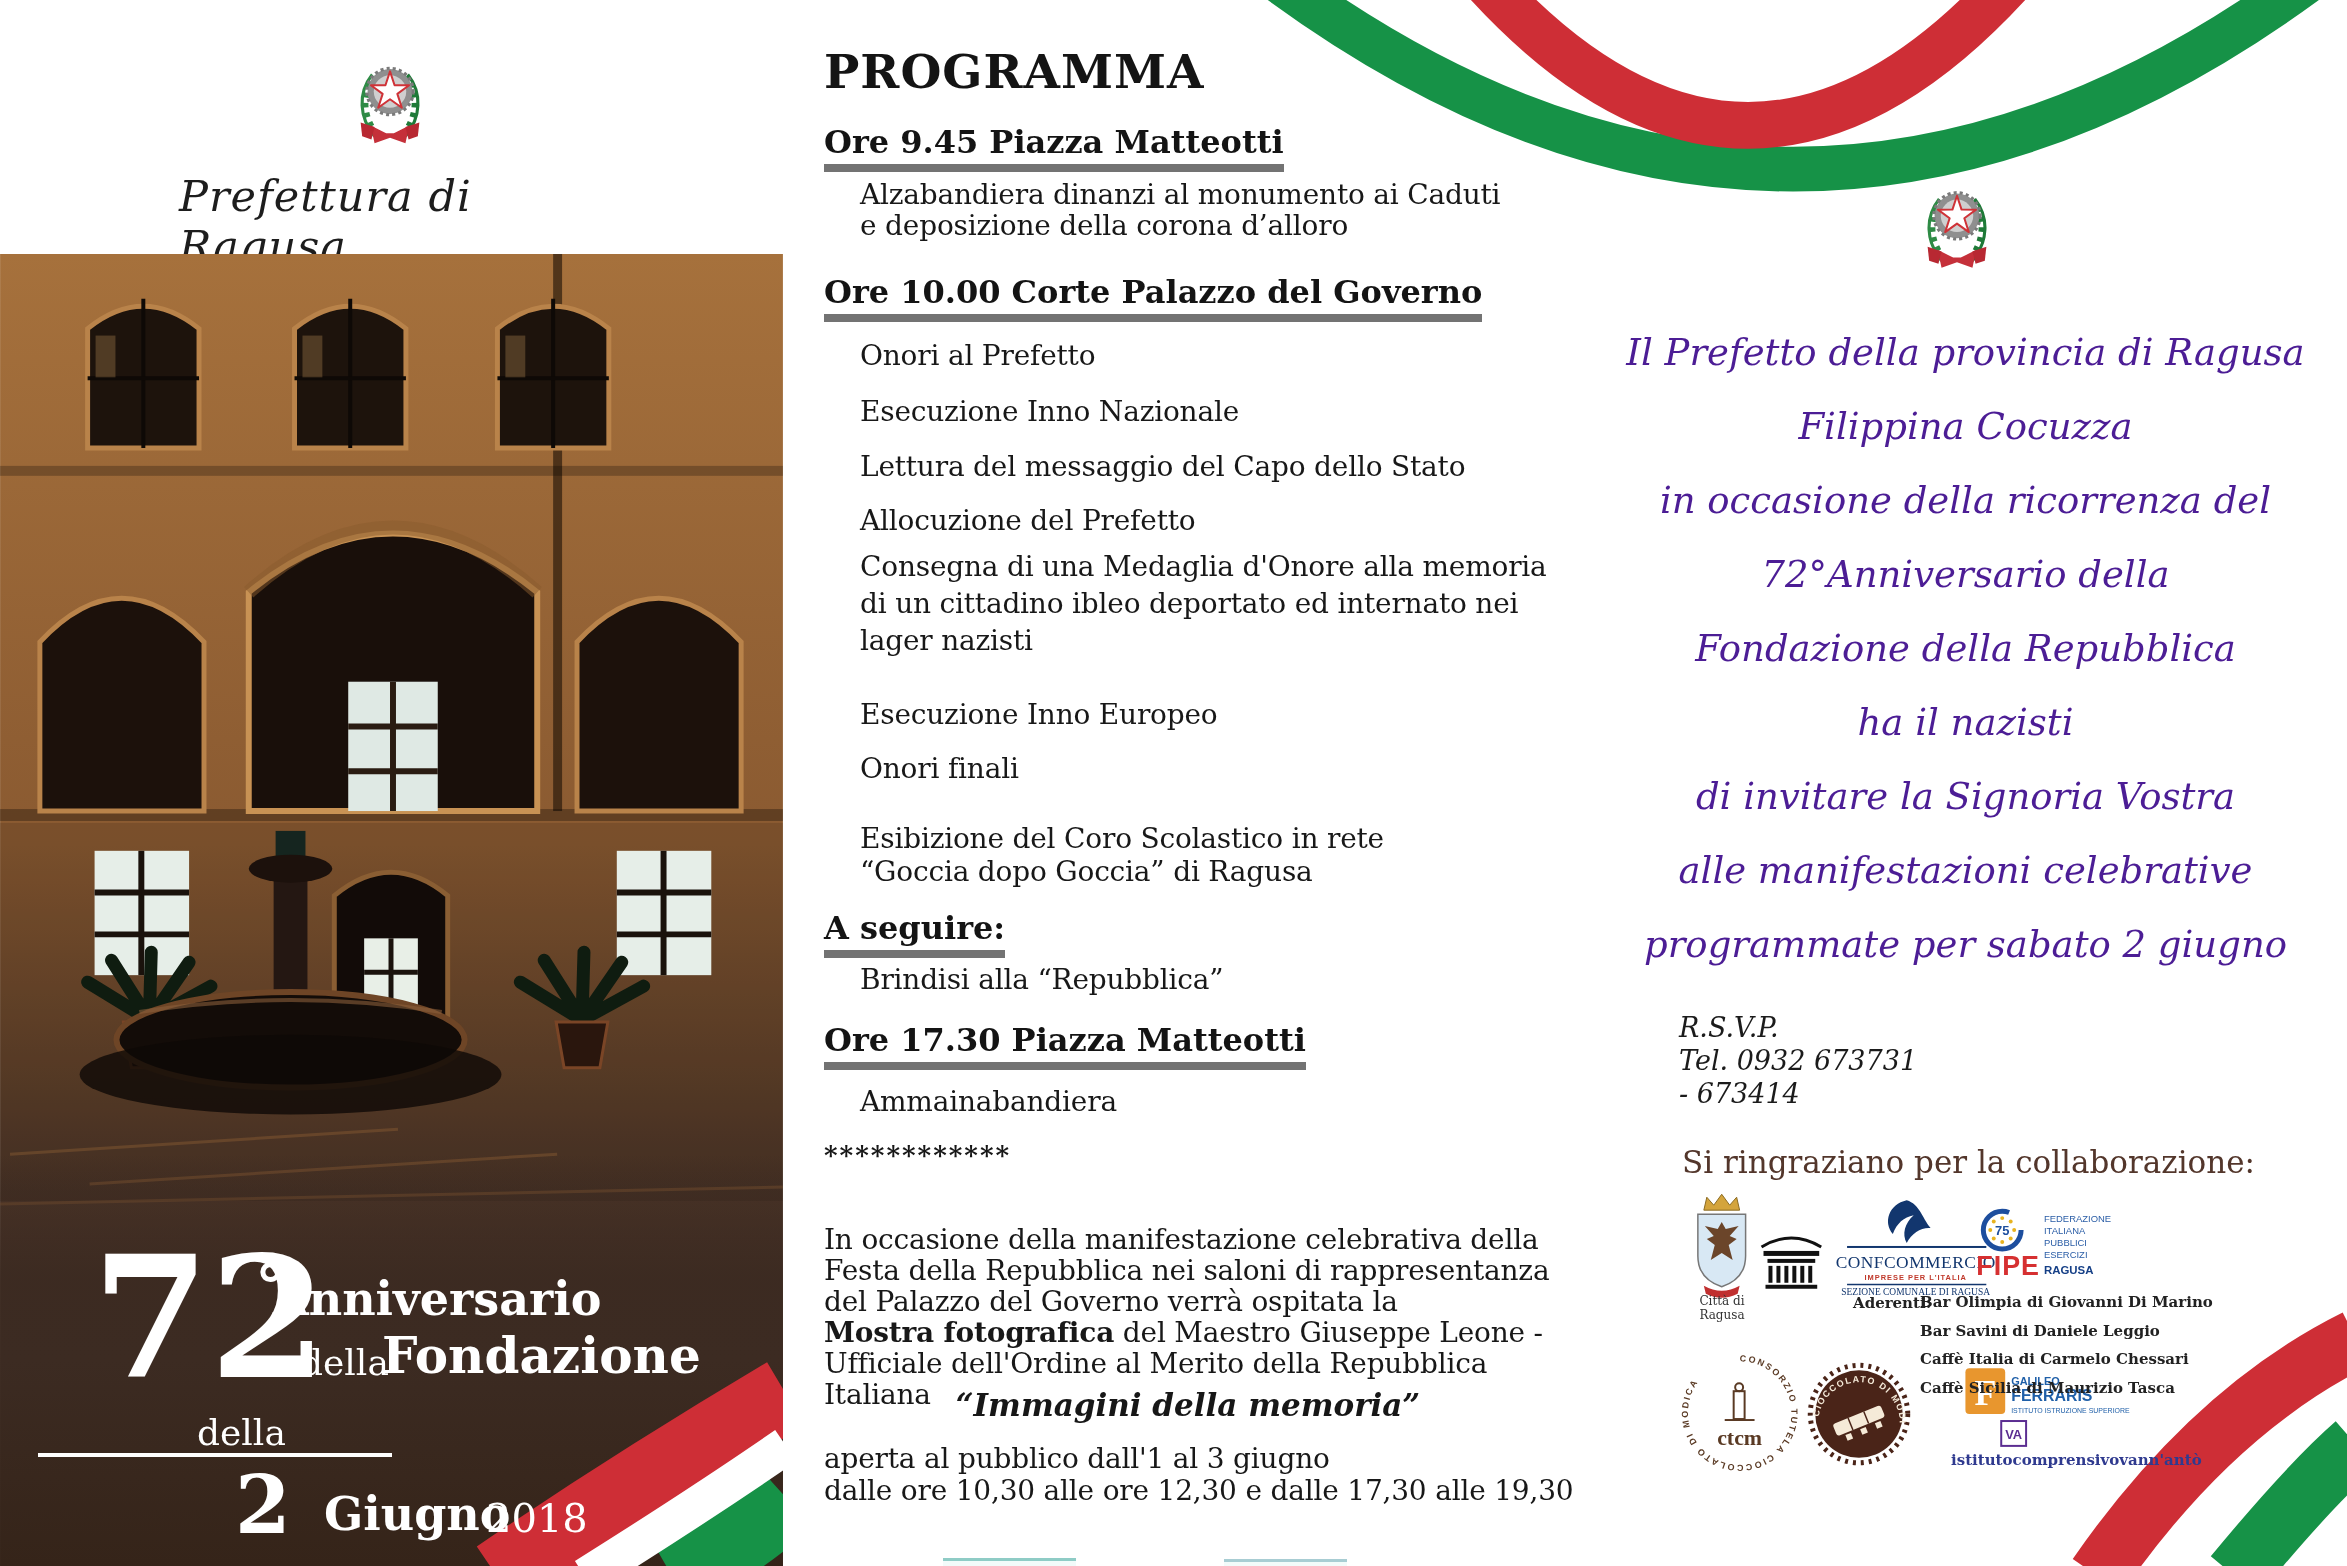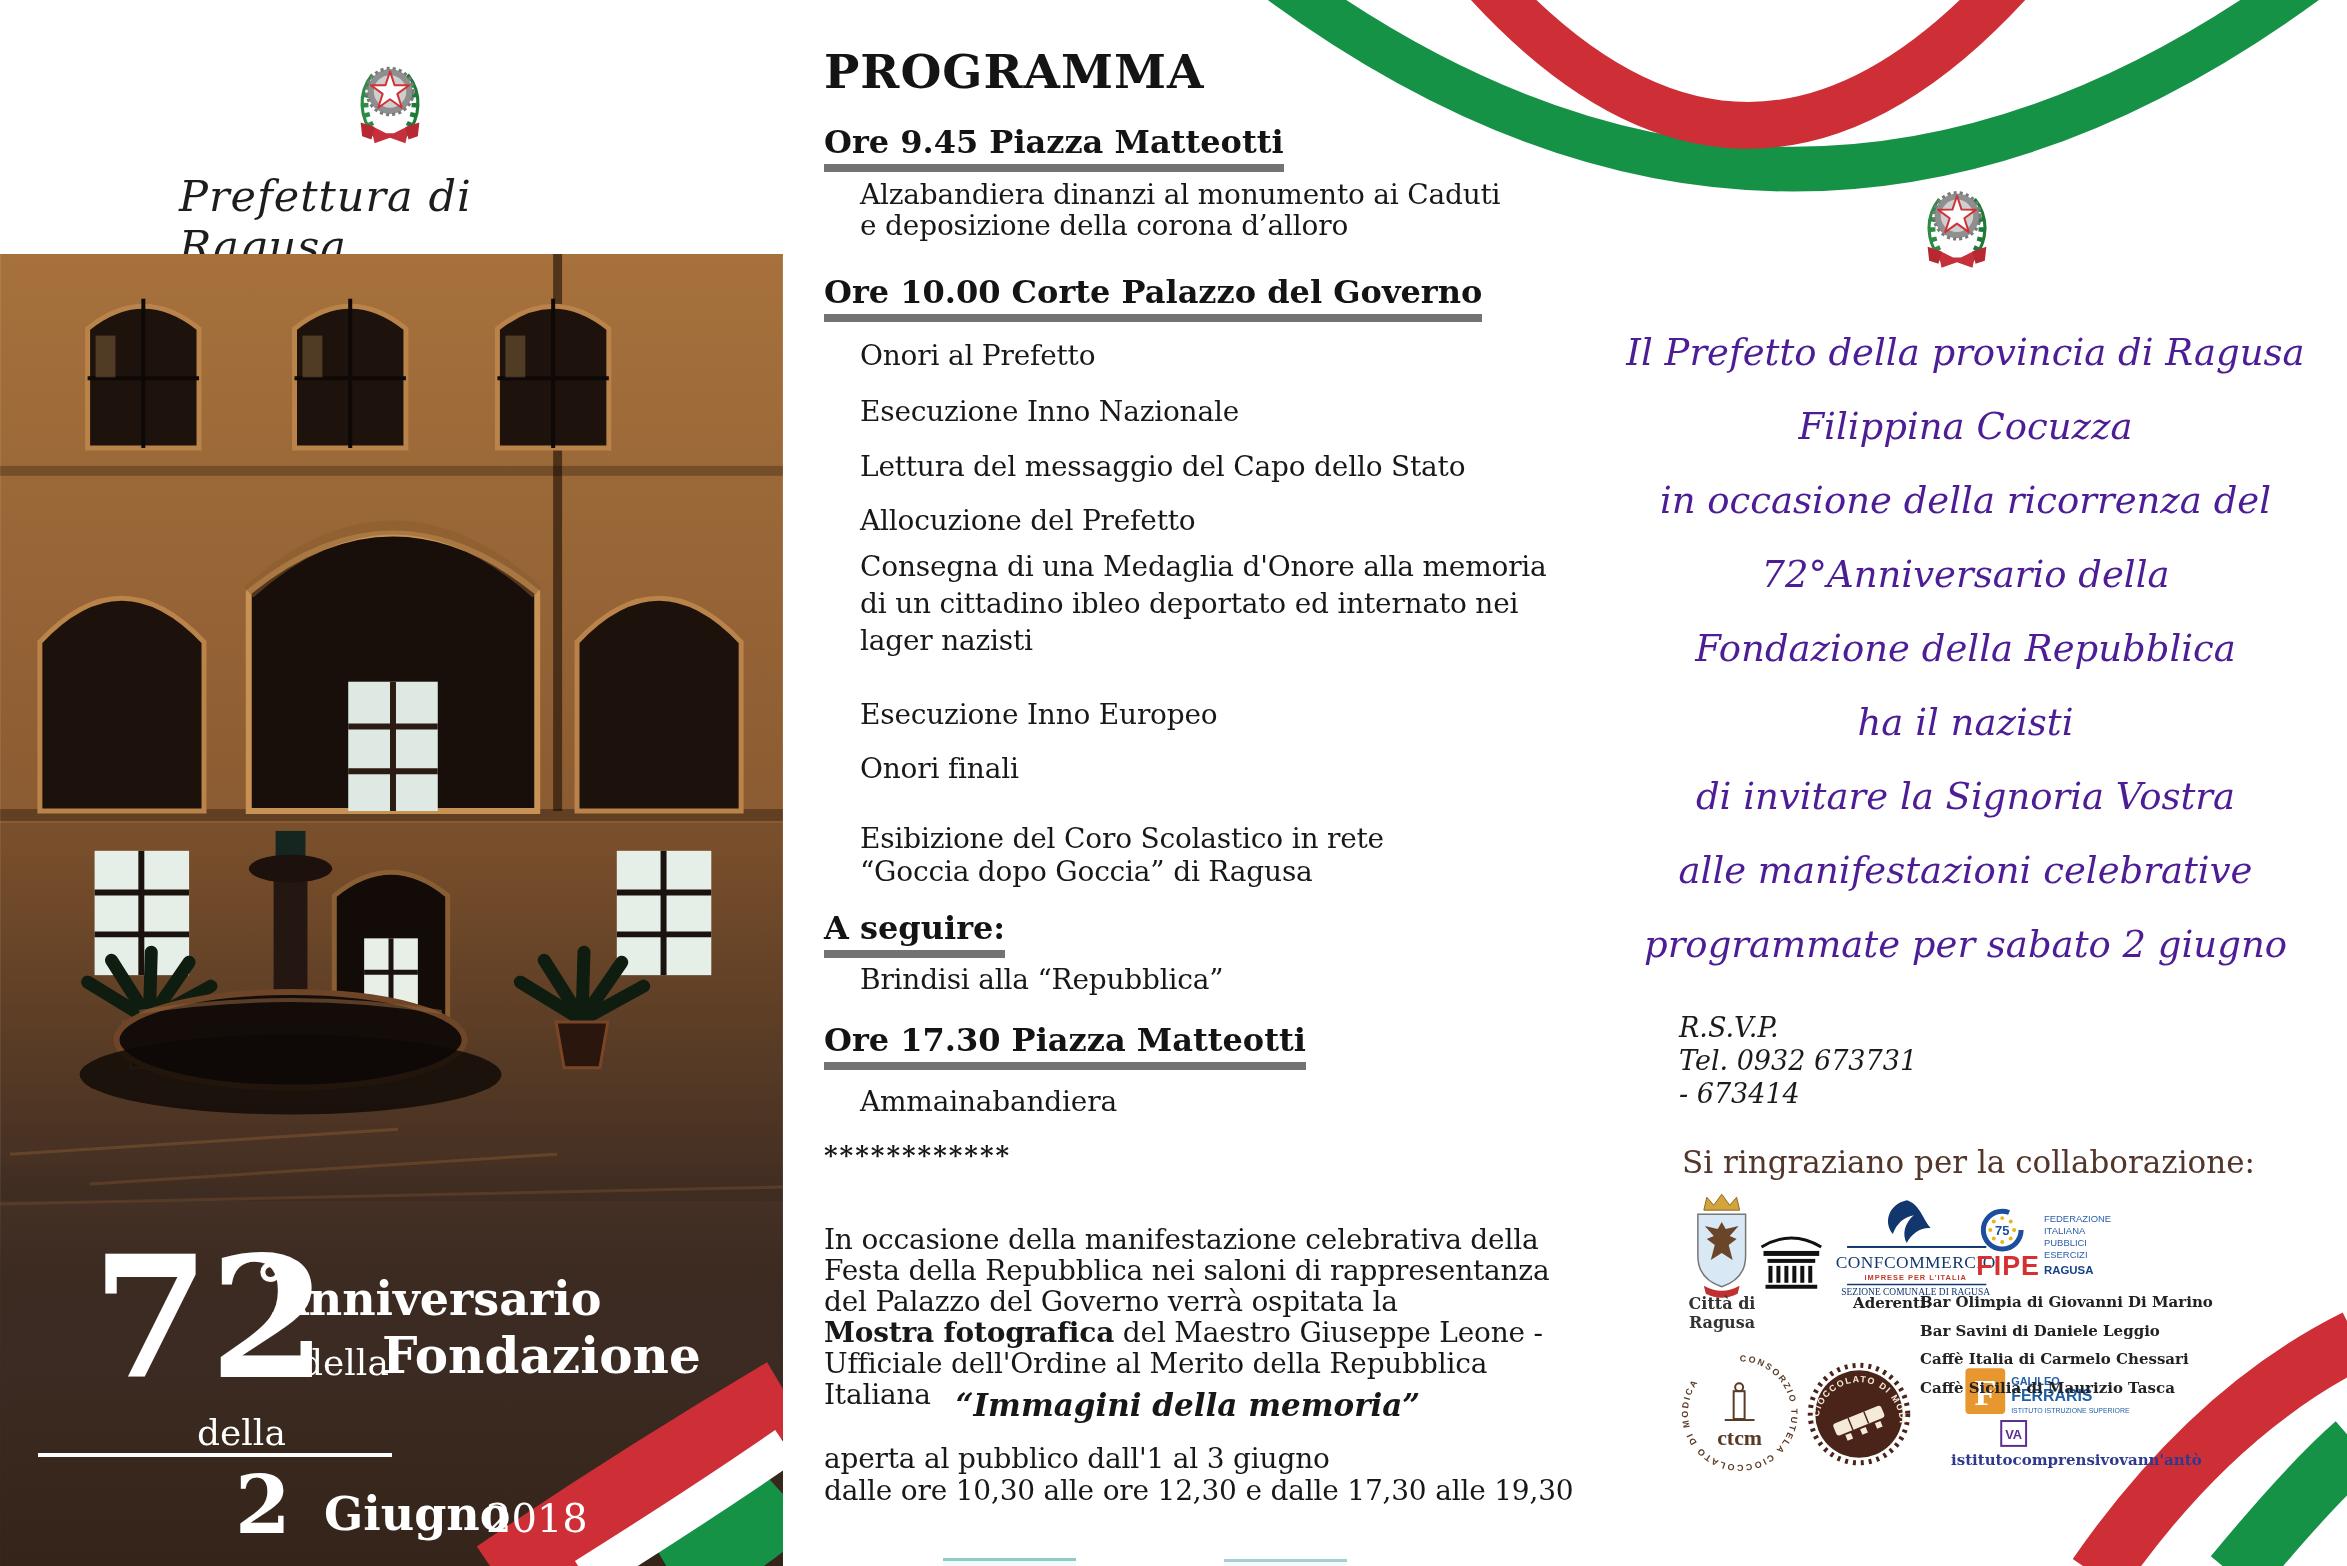--- a/index.html
+++ b/index.html
@@ -17,21 +17,21 @@
   .m-t .ln{display:block;}
   .stars{font-weight:700;font-size:26px;letter-spacing:2px;}
   .imm{font-weight:700;font-style:italic;font-size:31px;text-align:center;}
   
   .inv{font-style:italic;font-size:37px;color:#4c1d95;text-align:center;line-height:74px;}
   .rsvp{font-style:italic;font-size:27px;line-height:33px;color:#1b1b1b;}
   .thanks{font-size:31px;color:#53362b;}
   .aderenti-label{font-weight:700;font-size:15px;color:#222;}
   .aderenti{font-weight:700;font-size:15px;line-height:28.6px;color:#222;}
   .vanna{font-weight:700;font-size:15px;color:#2f3a8f;margin-left:20px;}
-  .cap-ragusa{font-weight:700;font-size:16px;color:#333;}
+  .cap-ragusa{font-weight:400;font-size:12px;color:#333;}
   
   .ph-w{color:#ffffff;line-height:1;}
   .sliver{background:#f2fbfa;}
 </style>
 </head>
 <body>
 
 <div id="page">
 
   <svg class="abs" style="left:0;top:0" width="2347" height="1566" viewBox="0 0 2359 1574">

